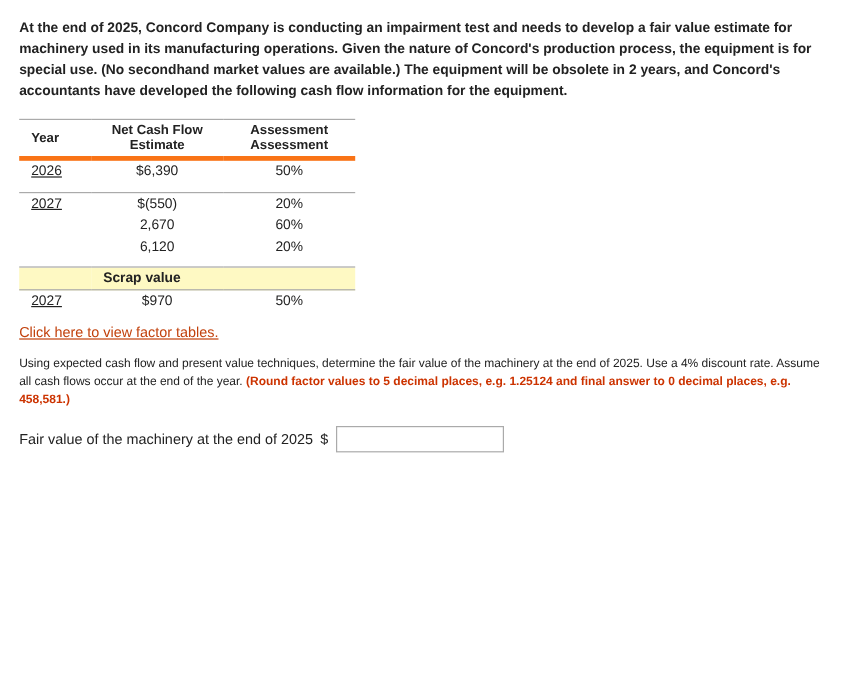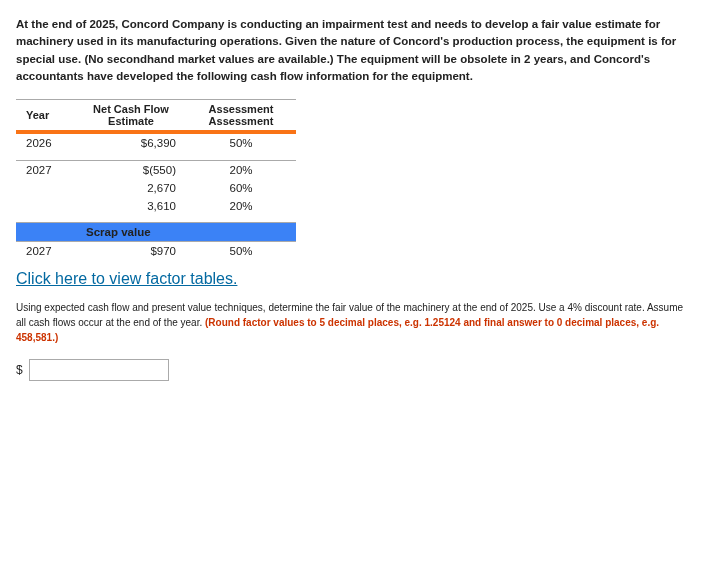--- a/index.html
+++ b/index.html
@@ -38,43 +38,44 @@
       width: 60px;
     }
     .col-estimate {
       width: 110px;
     }
     .col-prob {
       width: 110px;
     }
     td.col-year {
       text-align: left;
+      text-decoration: underline;
     }
     td.col-estimate {
-      text-align: right;
+      text-align: center;
     }
     td.col-prob {
       text-align: center;
     }
     tr.section-header td {
       font-weight: bold;
-      background: #3b82f6;
+      background: #fef9c3;
       border-top: 1px solid #aaa;
       border-bottom: 1px solid #aaa;
       text-align: center;
     }
     tr.top-border td {
       border-top: 1px solid #aaa;
     }
     .spacer-row td {
       height: 8px;
     }
     .link-line {
-      color: #0369a1;
-      font-size: 16px;
+      color: #c2410c;
+      font-size: 12px;
       margin: 10px 0 12px 0;
       text-decoration: underline;
       cursor: pointer;
     }
     .instruction-text {
       font-size: 10px;
       line-height: 1.5;
       margin-bottom: 14px;
       color: #222;
     }
@@ -126,21 +127,21 @@
         <td class="col-estimate">$(550)</td>
         <td class="col-prob">20%</td>
       </tr>
       <tr>
         <td class="col-year"></td>
         <td class="col-estimate">2,670</td>
         <td class="col-prob">60%</td>
       </tr>
       <tr>
         <td class="col-year"></td>
-        <td class="col-estimate">3,610</td>
+        <td class="col-estimate">6,120</td>
         <td class="col-prob">20%</td>
       </tr>
       <tr class="spacer-row">
         <td colspan="3"></td>
       </tr>
       <tr class="section-header">
         <td></td>
         <td colspan="2" style="text-align:left;font-weight:bold;">Scrap value</td>
       </tr>
       <tr>
@@ -153,15 +154,16 @@
 
 <p class="link-line">Click here to view factor tables.</p>
 
 <p class="instruction-text">
   <span>Using expected cash flow and present value techniques, determine the fair value of the machinery at the end of 2025. Use a 4% discount rate. Assume all cash flows occur at the end of the year.</span>
   <span> </span>
   <span class="bold-orange">(Round factor values to 5 decimal places, e.g. 1.25124 and final answer to 0 decimal places, e.g. 458,581.)</span>
 </p>
 
 <div class="fair-value-row">
+  <span>Fair value of the machinery at the end of 2025</span>
   <span>$</span>
   <input class="fair-value-input" type="text" value="" placeholder="" style="">
 </div>
 
 </body></html>

